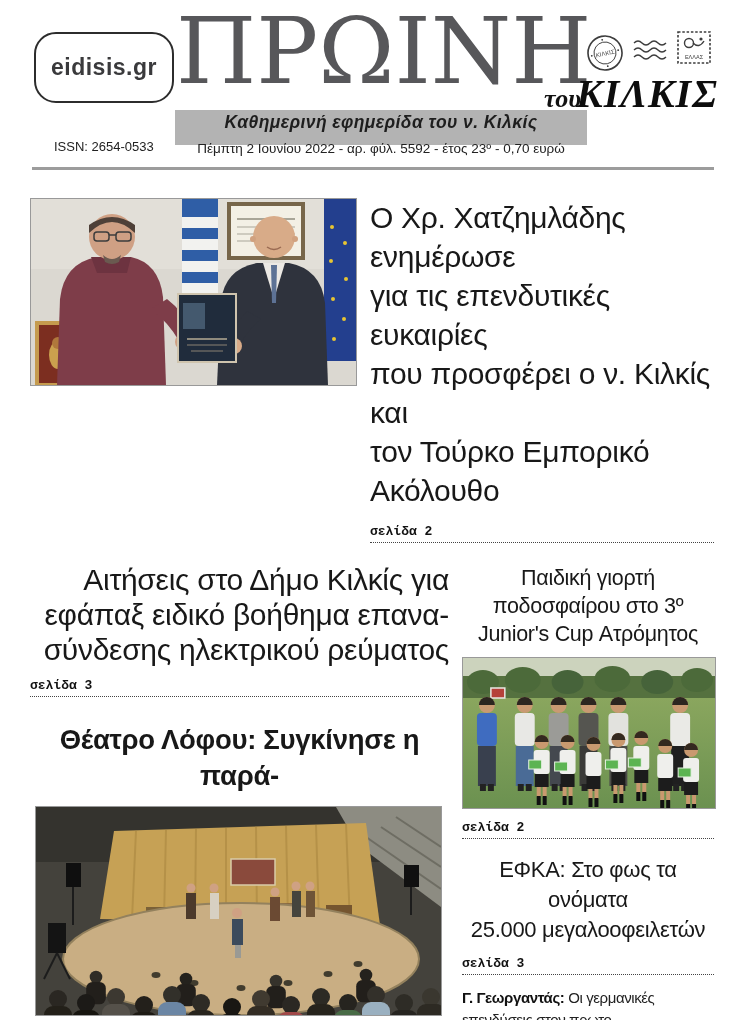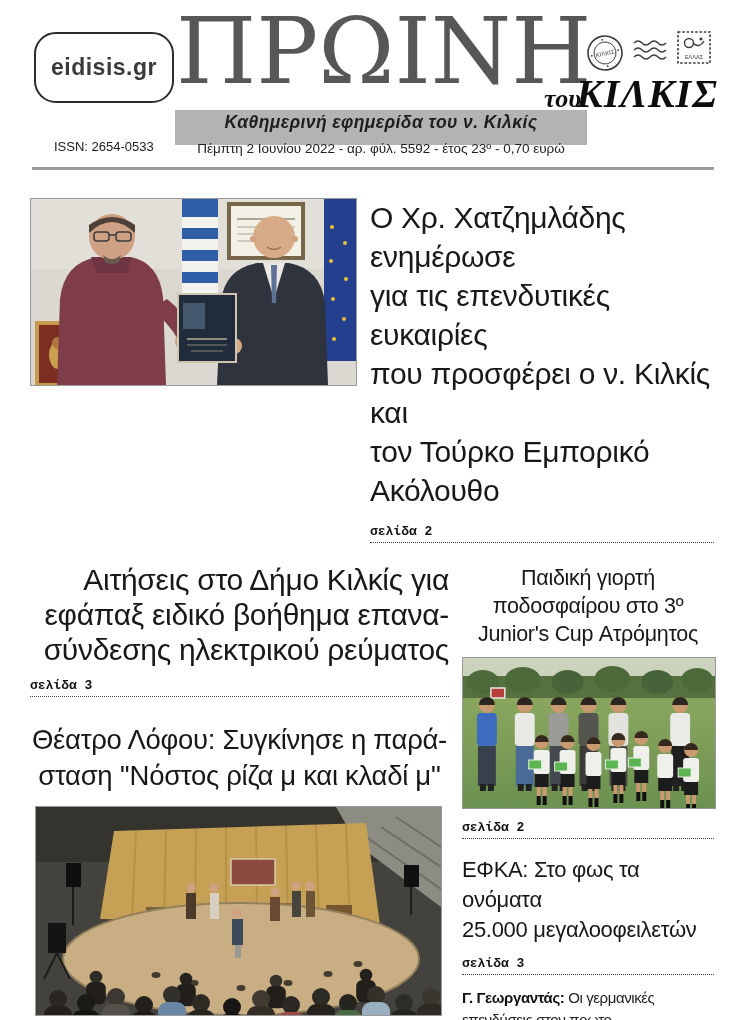--- a/index.html
+++ b/index.html
@@ -33,25 +33,25 @@
   .lead-row{display:flex;gap:10px;margin-top:20px;}
   .lead-photo{width:325px;height:186px;flex:none;}
   .lead-text{flex:1;padding-left:3px;}
   .lead-text .hl{font-size:30px;line-height:39px;text-align:left;}
   .lead-text .pageref{margin-top:11px;}
   
   .columns{display:flex;gap:13px;margin-top:15px;}
   .col-left{width:419px;flex:none;}
   .col-right{flex:1;min-width:0;}
   .hl-applications{font-size:30px;line-height:35px;text-align:right;margin-top:4px;}
-  .hl-theater{font-size:27.5px;line-height:36px;text-align:center;margin-top:25px;}
+  .hl-theater{font-size:27.5px;line-height:36px;text-align:center;margin-top:25px;font-weight:bold;}
   .theater-photo{width:405px;height:208px;margin:12px 0 0 5px;}
   .hl-football{font-size:21.5px;line-height:28px;text-align:center;margin-top:6px;}
   .soccer-photo{width:100%;height:150px;margin-top:9px;}
-  .hl-efka{font-size:22px;line-height:30px;margin-top:16px;}
+  .hl-efka{font-size:22px;line-height:30px;text-align:center;margin-top:16px;}
   .georgantas{margin-top:12px;font-size:15px;line-height:22px;color:#222;letter-spacing:-0.4px;}
   .georgantas .lead-in{font-weight:bold;color:#111;}
 </style>
 </head>
 <body>
 
 <div class="page">
 
   <header class="masthead">
     <div class="site-pill">
@@ -177,21 +177,20 @@
     <div class="col-left">
       <h2 class="hl hl-applications">
         <div>Αιτήσεις στο Δήμο Κιλκίς για</div>
         <div>εφάπαξ ειδικό βοήθημα επανα-</div>
         <div>σύνδεσης ηλεκτρικού ρεύματος</div>
       </h2>
       <div class="pageref"><span>σελίδα 3</span></div>
 
       <h2 class="hl hl-theater">
         <div>Θέατρο Λόφου: Συγκίνησε η παρά-</div>
-        <div>σταση ''Νόστος ρίζα μ και κλαδί μ''</div>
       </h2>
       <figure class="photo theater-photo" style="margin:12px 0 0 5px">
         <svg width="405" height="208" viewBox="0 0 405 208" preserveAspectRatio="none">
           <rect width="405" height="208" fill="#44423c"></rect>
           <rect width="405" height="55" fill="#34332e"></rect>
           <polygon points="300,0 405,0 405,100 322,38" fill="#8d8c82"></polygon>
           <line x1="330" y1="30" x2="405" y2="82" stroke="#6e6d63" stroke-width="2"></line>
           <line x1="345" y1="20" x2="405" y2="60" stroke="#6e6d63" stroke-width="2"></line>
           <line x1="360" y1="10" x2="405" y2="40" stroke="#6e6d63" stroke-width="2"></line>
           <g>

